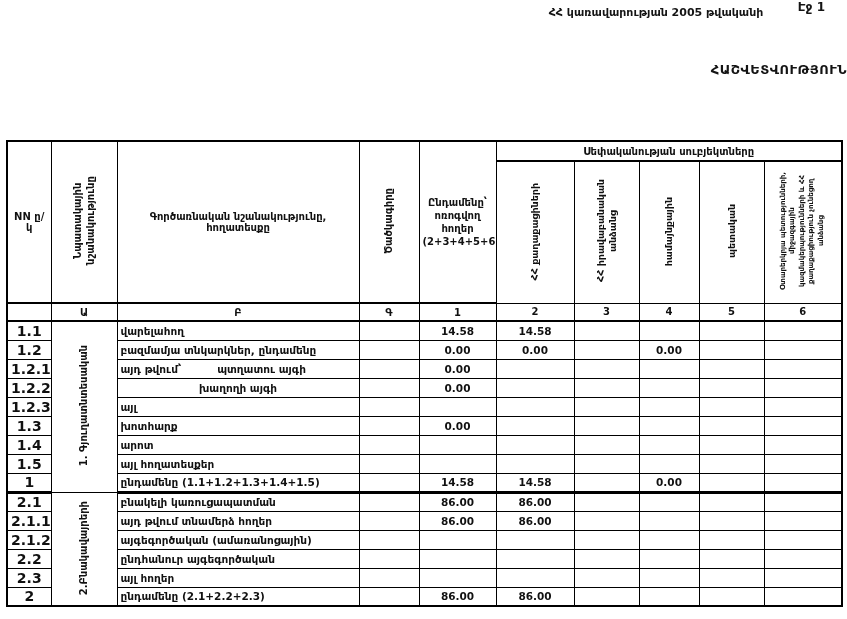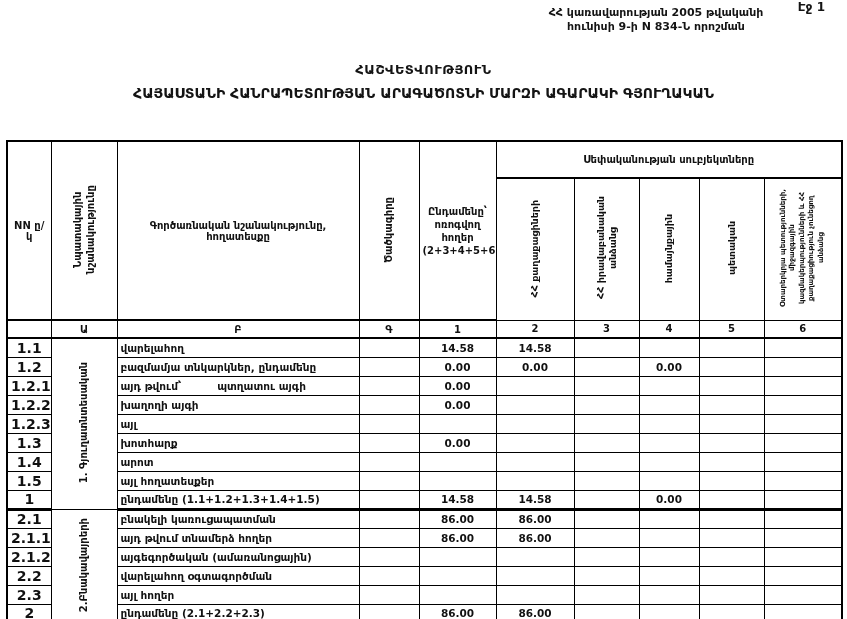--- a/index.html
+++ b/index.html
@@ -15,79 +15,77 @@
   .page-num {
     position: absolute; top: 0; right: 22px;
     font-weight: bold; font-size: 12px;
   }
   .appendix {
     position: absolute; top: 6px; left: 478px; width: 356px;
     text-align: center; font-weight: bold; font-size: 11px; line-height: 1.3;
   }
   .report-word {
     position: absolute; top: 62px; left: 0; width: 100%;
-    text-align: center; font-weight: bold; font-size: 13px; letter-spacing: .5px;
+    text-align: right; font-weight: bold; font-size: 13px; letter-spacing: .5px;
   }
   .main-title {
     position: absolute; top: 83px; left: 0; width: 100%;
     text-align: center; font-weight: bold; font-size: 14px; line-height: 1.45;
   }
   table.report {
     position: absolute; top: 140px; left: 6px;
     width: 835px; border-collapse: collapse; table-layout: fixed;
     font-size: 10.5px; font-weight: bold; color: #111;
   }
   table.report th, table.report td {
     border: 1px solid #000; padding: 0 3px; overflow: hidden;
   }
   table.report { border: 2px solid #000; }
-  tr.hdr-group th { height: 37px; font-size: 10px; border-bottom: 2px solid #000; }
+  tr.hdr-group th { height: 20px; font-size: 10px; border-bottom: 2px solid #000; }
   tr.hdr-main th { height: 142px; vertical-align: middle; text-align: center; font-size: 9.5px; }
   .vtext {
     display: inline-block;
     writing-mode: vertical-rl;
     transform: rotate(180deg);
     max-height: 134px;
     line-height: 1.25;
     white-space: normal;
   }
   .vtext.small { font-size: 7px; max-height: 138px; line-height: 1.35; }
   .total-hdr { font-size: 9.5px; line-height: 1.3; }
   tr.letter-row td {
     height: 18px; text-align: center; font-size: 10px;
     border-bottom: 2px solid #000;
   }
   tbody td { height: 19px; }
   td.nn-cell { text-align: center; font-size: 14px; }
   td.group-cell { text-align: center; vertical-align: middle; }
   td.group-cell .vtext { max-height: 168px; font-size: 10px; }
   td.name-cell { text-align: left; padding-left: 4px; margin-left: 32px; }
-  td.name-cell.center { }
+  td.name-cell.center { text-align: center; }
   td.name-cell.split { }
   td.name-cell.split .mid { display: inline-block; margin-left: 36px; }
   td.val-cell { text-align: center; }
   td.dash-l, th.dash-l { border-left-style: dashed; }
   tr.group-end td { border-bottom: 3px solid #000; }
 </style>
 </head>
 <body>
 
 <div class="page">
 
   <div class="page-num">Էջ 1</div>
 
   <div class="appendix">
     <div>ՀՀ կառավարության 2005 թվականի</div>
-    <div>հունիսի 9-ի N 834-Ն որոշման</div>
   </div>
 
   <div class="report-word">ՀԱՇՎԵՏՎՈՒԹՅՈՒՆ</div>
 
   <div class="main-title">
-    <div>ՀԱՅԱՍՏԱՆԻ ՀԱՆՐԱՊԵՏՈՒԹՅԱՆ ԱՐԱԳԱԾՈՏՆԻ ՄԱՐԶԻ ԱԳԱՐԱԿԻ ԳՅՈՒՂԱԿԱՆ</div>
   </div>
 
   <table class="report">
     <colgroup>
       <col style="width:44px">
         <col style="width:66px">
         <col style="width:242px">
         <col style="width:60px">
       <col style="width:77px">
         <col style="width:78px">
@@ -269,21 +267,21 @@
           <td class="code-cell"></td>
           <td class="val-cell"></td>
           <td class="val-cell"></td>
           <td class="val-cell"></td>
           <td class="val-cell"></td>
           <td class="val-cell"></td>
           <td class="val-cell dash-l"></td>
         </tr>
         <tr>
           <td class="nn-cell">2.2</td>
-          <td class="name-cell">վարելահող օգտագործման</td>
+          <td class="name-cell">ընդհանուր այգեգործական</td>
           <td class="code-cell"></td>
           <td class="val-cell"></td>
           <td class="val-cell"></td>
           <td class="val-cell"></td>
           <td class="val-cell"></td>
           <td class="val-cell"></td>
           <td class="val-cell dash-l"></td>
         </tr>
         <tr>
           <td class="nn-cell">2.3</td>

